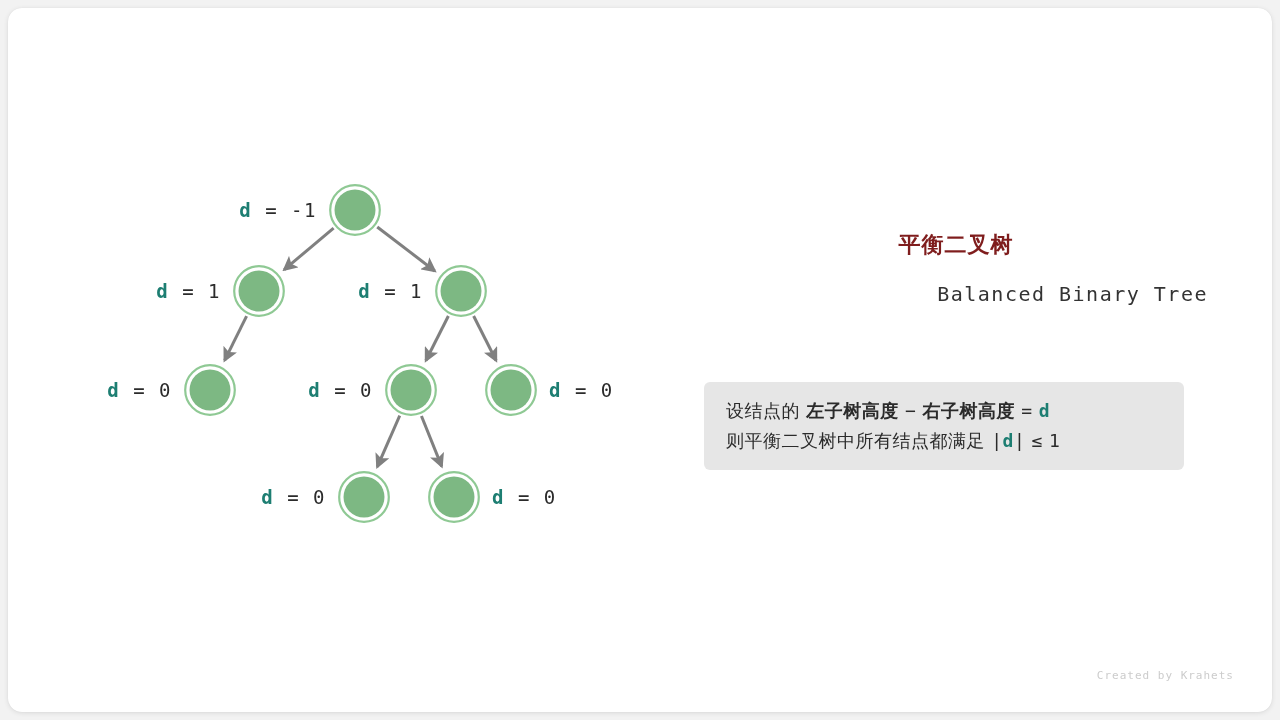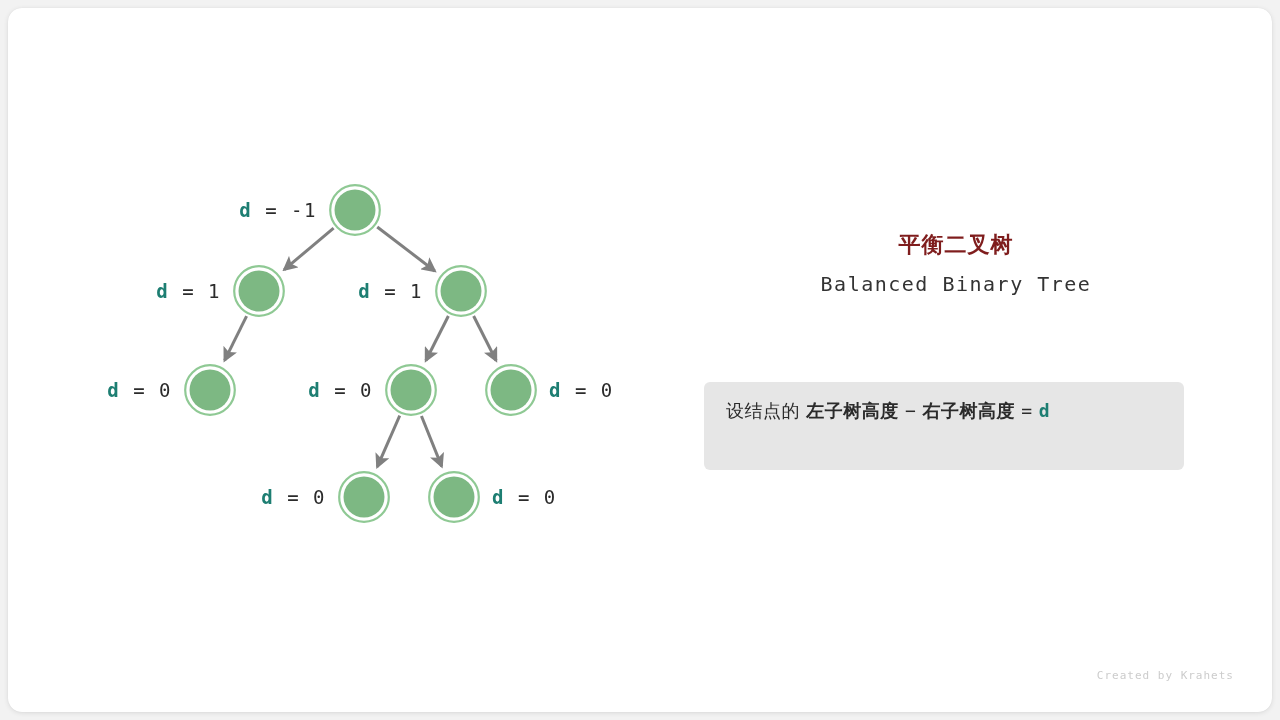--- a/index.html
+++ b/index.html
@@ -53,26 +53,26 @@
   #panel-title {
     text-align: center;
     font-family: "DejaVu Sans", sans-serif;
     font-size: 22px;
     font-weight: bold;
     color: #7f1d1d;
     letter-spacing: 1px;
     line-height: 30px;
   }
   #panel-subtitle {
-    text-align: center;
+    text-align: right;
     font-family: "DejaVu Sans Mono", monospace;
     font-size: 20px;
     color: #333333;
     letter-spacing: 1.5px;
-    margin-top: 10px;
+    margin-top: 20px;
     line-height: 28px;
   }
   #infobox {
     position: absolute;
     left: 696px;
     top: 374px;
     width: 480px;
     height: 88px;
     background: #e6e6e6;
     border-radius: 6px;
@@ -174,16 +174,22 @@
 
   <div id="infobox">
     <div class="info-line">
       <span>设结点的</span>
       <span class="strong">左子树高度</span>
       <span class="mono">−</span>
       <span class="strong">右子树高度</span>
       <span class="mono">=</span>
       <span class="var mono">d</span>
     </div>
+    <div class="info-line">
+      <span>则平衡二叉树中所有结点都满足</span>
+      <span class="mono">|</span><span class="var mono">d</span><span class="mono">|</span>
+      <span class="mono">≤</span>
+      <span class="mono">1</span>
+    </div>
   </div>
 
   <div id="footer">Created by Krahets</div>
 </div>
 
 </body></html>

